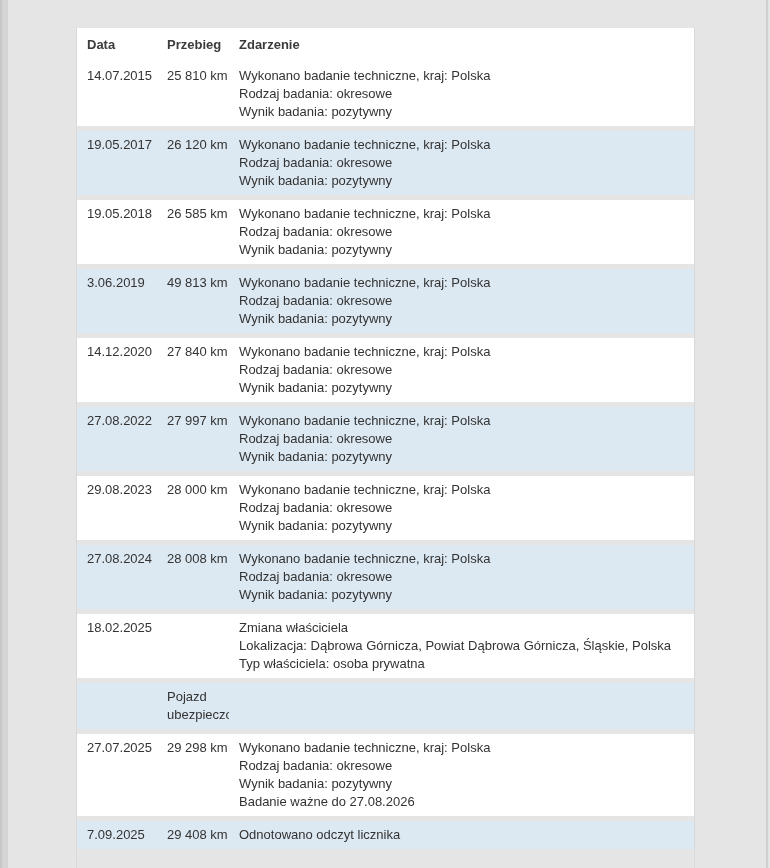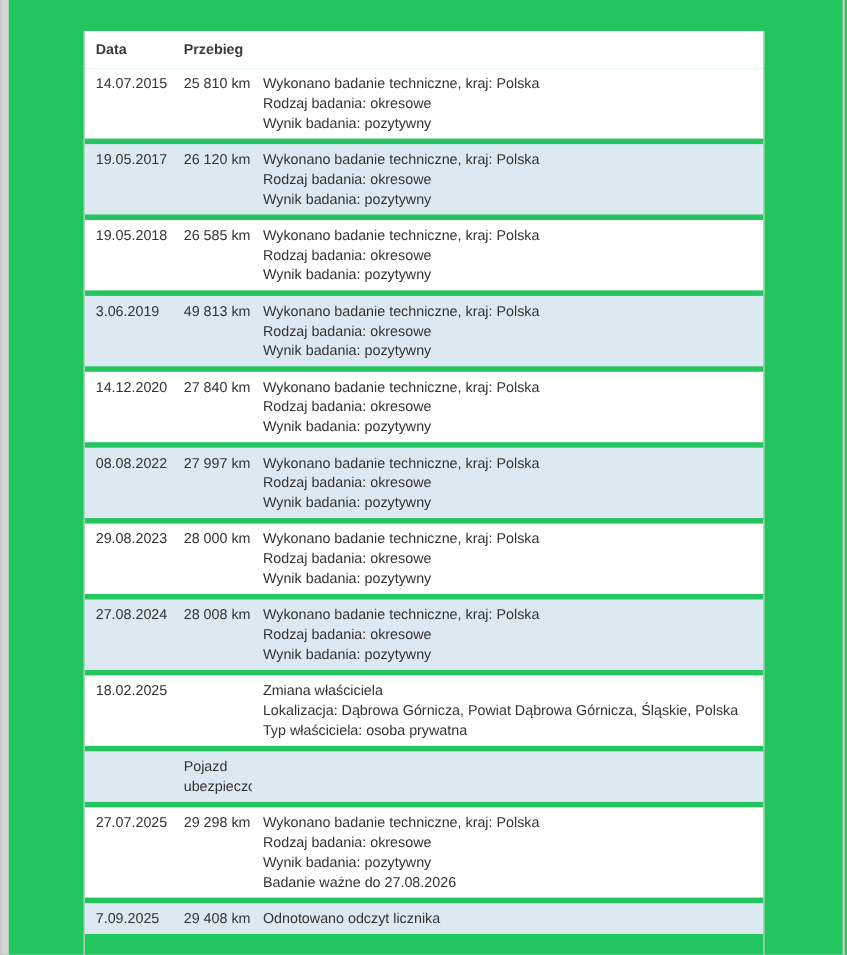--- a/index.html
+++ b/index.html
@@ -4,21 +4,21 @@
 <style>
   * { margin: 0; padding: 0; box-sizing: content-box; }
   html, body { background: #ffffff; }
   body {
     width: 770px; height: 868px;
     font-family: "Liberation Sans", sans-serif;
     color: #333333;
     position: relative;
     overflow: hidden;
   }
-  .page { position: absolute; inset: 0; width: 770px; height: 868px; background: #22c55e; }
+  .page { position: absolute; inset: 0; width: 770px; height: 868px; background: #e5e5e5; }
 
   .left-strip {
     position: absolute; left: 0; top: 0; width: 8px; height: 868px;
     background: #d4d4d4; border-left: 2px solid #c7c7c7;
     box-sizing: border-box;
   }
   .right-line {
     position: absolute; left: 766px; top: 0; width: 2px; height: 868px;
     background: #cfcfcf;
   }
@@ -57,20 +57,21 @@
 <body>
 
 <div class="page">
   <div class="left-strip"></div>
   <div class="right-line"></div>
 
   <div class="history-table">
     <div class="row header">
       <div class="cell date">Data</div>
       <div class="cell mileage">Przebieg</div>
+      <div class="cell event">Zdarzenie</div>
     </div>
     <div id="rows">
   <div class="row plain">
     <div class="cell date">14.07.2015</div>
     <div class="cell mileage">25 810 km</div>
     <div class="cell event">
             <div class="event-line">Wykonano badanie techniczne, kraj: Polska</div>
             <div class="event-line">Rodzaj badania: okresowe</div>
             <div class="event-line">Wynik badania: pozytywny</div>
           </div>
@@ -110,21 +111,21 @@
     <div class="cell date">14.12.2020</div>
     <div class="cell mileage">27 840 km</div>
     <div class="cell event">
             <div class="event-line">Wykonano badanie techniczne, kraj: Polska</div>
             <div class="event-line">Rodzaj badania: okresowe</div>
             <div class="event-line">Wynik badania: pozytywny</div>
           </div>
   </div>
 
   <div class="row alt">
-    <div class="cell date">08.08.2022</div>
+    <div class="cell date">27.08.2022</div>
     <div class="cell mileage">27 997 km</div>
     <div class="cell event">
             <div class="event-line">Wykonano badanie techniczne, kraj: Polska</div>
             <div class="event-line">Rodzaj badania: okresowe</div>
             <div class="event-line">Wynik badania: pozytywny</div>
           </div>
   </div>
 
   <div class="row plain">
     <div class="cell date">29.08.2023</div>

